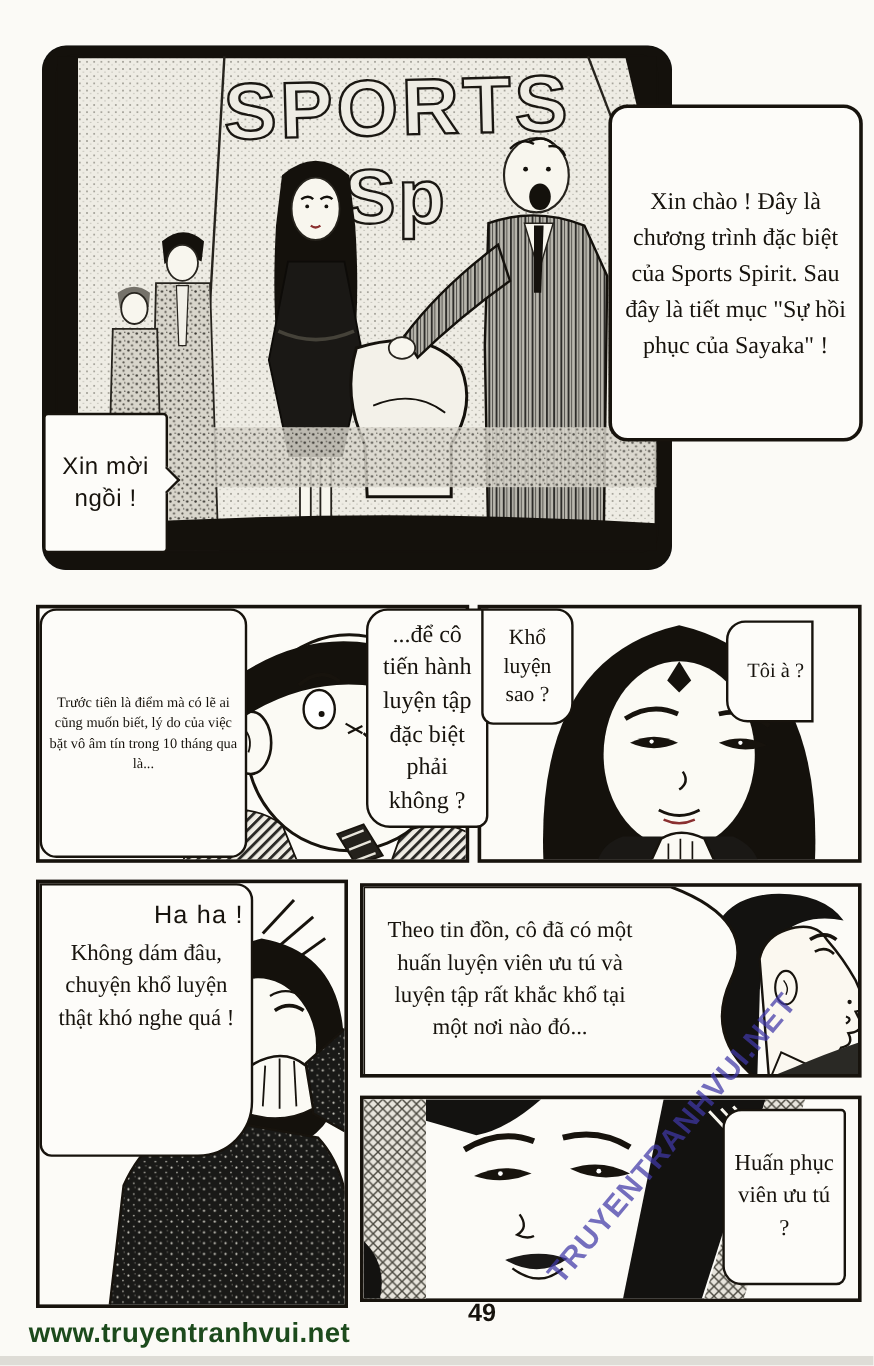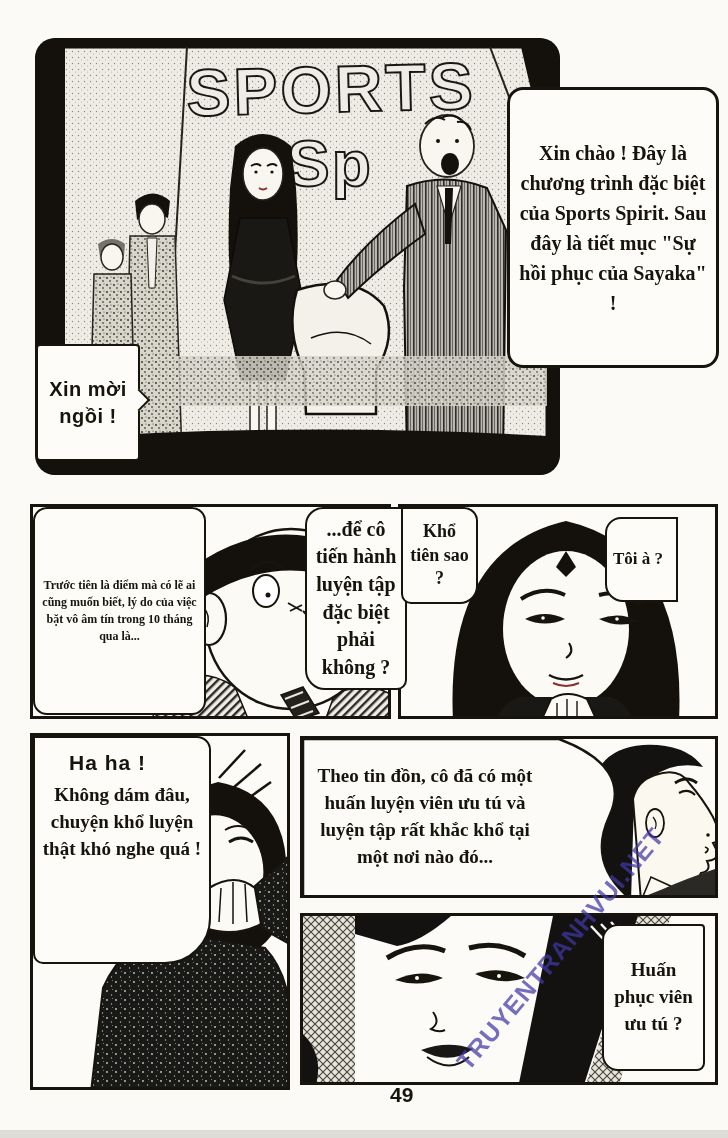--- a/index.html
+++ b/index.html
@@ -2,22 +2,22 @@
 <html><head>
 <meta charset="utf-8">
 <style>
   html,body{margin:0;padding:0;}
   body{width:728px;height:1138px;background:#fbfaf6;overflow:hidden;position:relative;
        font-family:"Liberation Serif",serif;color:#17130d;}
   .page{position:absolute;inset:0;}
   .panel{position:absolute;border:3px solid #17130d;background:#fcfbf7;box-sizing:border-box;overflow:hidden;}
   .panel svg{position:absolute;inset:0;display:block;}
   .bubble{position:absolute;background:#fdfcf9;border:2.5px solid #17130d;box-sizing:border-box;
-          display:flex;flex-direction:column;align-items:flex-start;justify-content:center;
-          text-align:center;font-weight:700;line-height:1.42;z-index:3;padding:12px 6px;}
+          display:flex;flex-direction:column;align-items:flex-end;justify-content:center;
+          text-align:center;font-weight:400;line-height:1.42;z-index:3;padding:12px 6px;}
   .b-intro{left:507px;top:87px;width:212px;height:281px;font-size:20px;line-height:1.5;border-radius:16px;border-width:3px;}
   .b-invite{left:36px;top:344px;width:104px;height:117px;font-size:20px;border-radius:4px;
             font-family:"Liberation Sans",sans-serif;letter-spacing:.5px;line-height:1.35;}
   .b-invite .ptr{position:absolute;right:-9px;top:46px;width:14px;height:14px;background:#fdfcf9;
             border-top:2.5px solid #17130d;border-right:2.5px solid #17130d;transform:rotate(45deg);}
   .b-truoc{left:33px;top:507px;width:173px;height:208px;font-size:12px;line-height:1.4;border-radius:14px;}
   .b-deco{left:305px;top:507px;width:102px;height:183px;font-size:20px;line-height:1.38;border-radius:18px 0 10px 20px;}
   .b-kho{left:401px;top:507px;width:77px;height:97px;font-size:18px;line-height:1.3;border-radius:0 14px 18px 10px;}
   .b-toi{left:605px;top:517px;width:73px;height:85px;font-size:17px;line-height:1.35;border-radius:16px 0 0 18px;}
   .b-haha{left:33px;top:736px;width:178px;height:228px;font-size:19px;border-radius:0 14px 46px 10px;justify-content:flex-start;padding-top:10px;}
@@ -184,21 +184,21 @@
         <circle cx="216" cy="112" r="1.8" fill="#fff"></circle>
       <path d="M168,136 q6,9 -3,15" stroke="#17130d" stroke-width="2" fill="none"></path>
       <path d="M148,168 q17,9 34,0" stroke="#17130d" stroke-width="2.5" fill="none"></path>
       <path d="M152,176 q13,6 26,0" stroke="#8a3030" stroke-width="2" fill="none"></path>
       <path d="M96,214 Q100,196 118,190 L210,190 Q228,198 232,214 Z" fill="#1a1815"></path>
       <path d="M140,214 L150,192 Q166,182 186,192 L196,214 Z" fill="#fbfaf4" stroke="#17130d" stroke-width="2"></path>
       <path d="M156,196 l0,16 M166,192 l0,20 M176,194 l0,18" stroke="#17130d" stroke-width="1.4"></path>
     </svg>
   </div>
   <div class="bubble b-kho">
-    <span>Khổ tiên sao ?</span>
+    <span>Khổ luyện sao ?</span>
   </div>
   <div class="bubble b-toi">
     <span>Tôi à ?</span>
   </div>
 
   <div class="panel" style="left:30px;top:733px;width:260px;height:357px;">
     <svg viewBox="0 0 260 356" width="260" height="356">
       <g stroke="#17130d" stroke-width="2.5">
         <path d="M186,42 L212,14"></path>
           <path d="M200,52 L228,28"></path>
@@ -258,16 +258,17 @@
       <path d="M118,134 Q145,124 170,133 Q146,150 118,134 Z" fill="#1a1817"></path>
       <path d="M124,141 Q147,158 166,141" stroke="#17130d" stroke-width="2" fill="none"></path>
     </svg>
   </div>
   <div class="bubble b-huan">
     <span>Huấn phục viên ưu tú ?</span>
   </div>
 
   <div class="watermark">TRUYENTRANHVUI.NET</div>
 
+  <div class="footer-url">www.truyentranhvui.net</div>
   <div class="page-num">49</div>
   <div class="scan-edge"></div>
 
 </div>
 
 </body></html>

